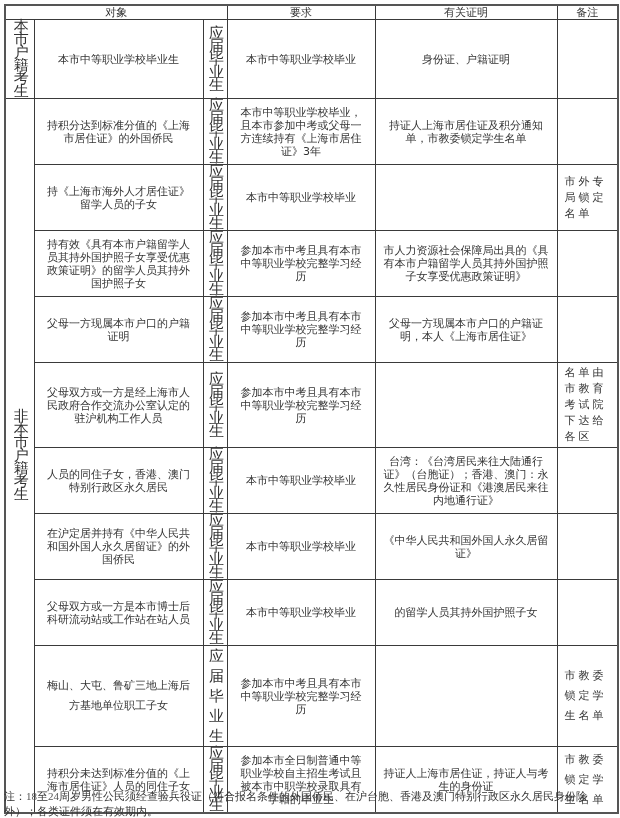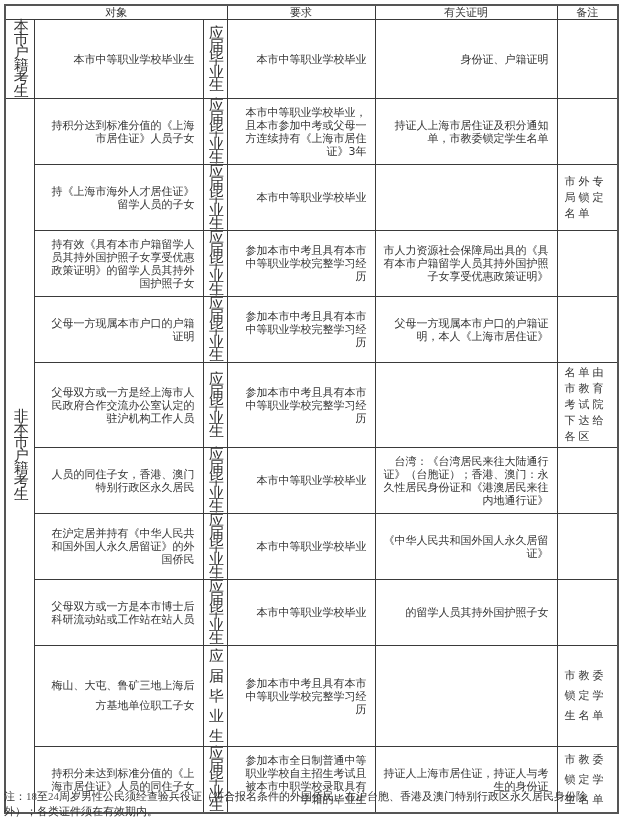--- a/index.html
+++ b/index.html
@@ -7,21 +7,21 @@
       font-family: "DejaVu Sans", "Liberation Sans", sans-serif; color: #333; }
     table.main { position: absolute; left: 4px; top: 4px; width: 613px;
       border-collapse: collapse; table-layout: fixed; }
     table.main td, table.main th { border: 1px solid #3a3a3a; font-size: 11px;
       line-height: 13px; padding: 0; vertical-align: middle; font-weight: normal; }
     table.main { border: 2px solid #555; }
     th { text-align: center; height: 13px; }
     .cat { text-align: center; }
     .vtext { display: block; width: 12px; margin: 0 auto; text-align: center;
       word-break: break-all; font-size: 15px; line-height: 13px; }
-    .obj, .req, .proof { padding: 2px 8px !important; text-align: right; }
+    .obj, .req, .proof { padding: 2px 8px !important; text-align: center; }
     .type { text-align: center; }
     .note { text-align: left; padding: 2px 7px !important; letter-spacing: 3px; line-height: 16px !important; }
     .footnote { position: absolute; left: 4px; top: 776px; width: 612px;
       font-size: 11px; line-height: 15px; color: #333; margin-top: 13px; }
     .footnote .num { font-family: "Liberation Serif", serif; color: #555; }
   </style>
 </head>
 <body>
 
 <table class="main">
@@ -51,21 +51,21 @@
           <span class="vtext">应届毕业生</span>
         </td>
       <td class="req">本市中等职业学校毕业</td>
       <td class="proof">身份证、户籍证明</td>
       <td class="note"></td>
     </tr>
     <tr style="height:62px">
       <td class="cat" rowspan="10">
           <span class="vtext">非本市户籍考生</span>
         </td>
-      <td class="obj">持积分达到标准分值的《上海市居住证》人员子女</td>
+      <td class="obj">持积分达到标准分值的《上海市居住证》的外国侨民</td>
       <td class="type">
           <span class="vtext">应届毕业生</span>
         </td>
       <td class="req">本市中等职业学校毕业，且本市参加中考或父母一方连续持有《上海市居住证》3年</td>
       <td class="proof">持证人上海市居住证及积分通知单，市教委锁定学生名单</td>
       <td class="note"></td>
     </tr>
     <tr style="height:65px">
       <td class="obj">持《上海市海外人才居住证》留学人员的子女</td>
       <td class="type">

